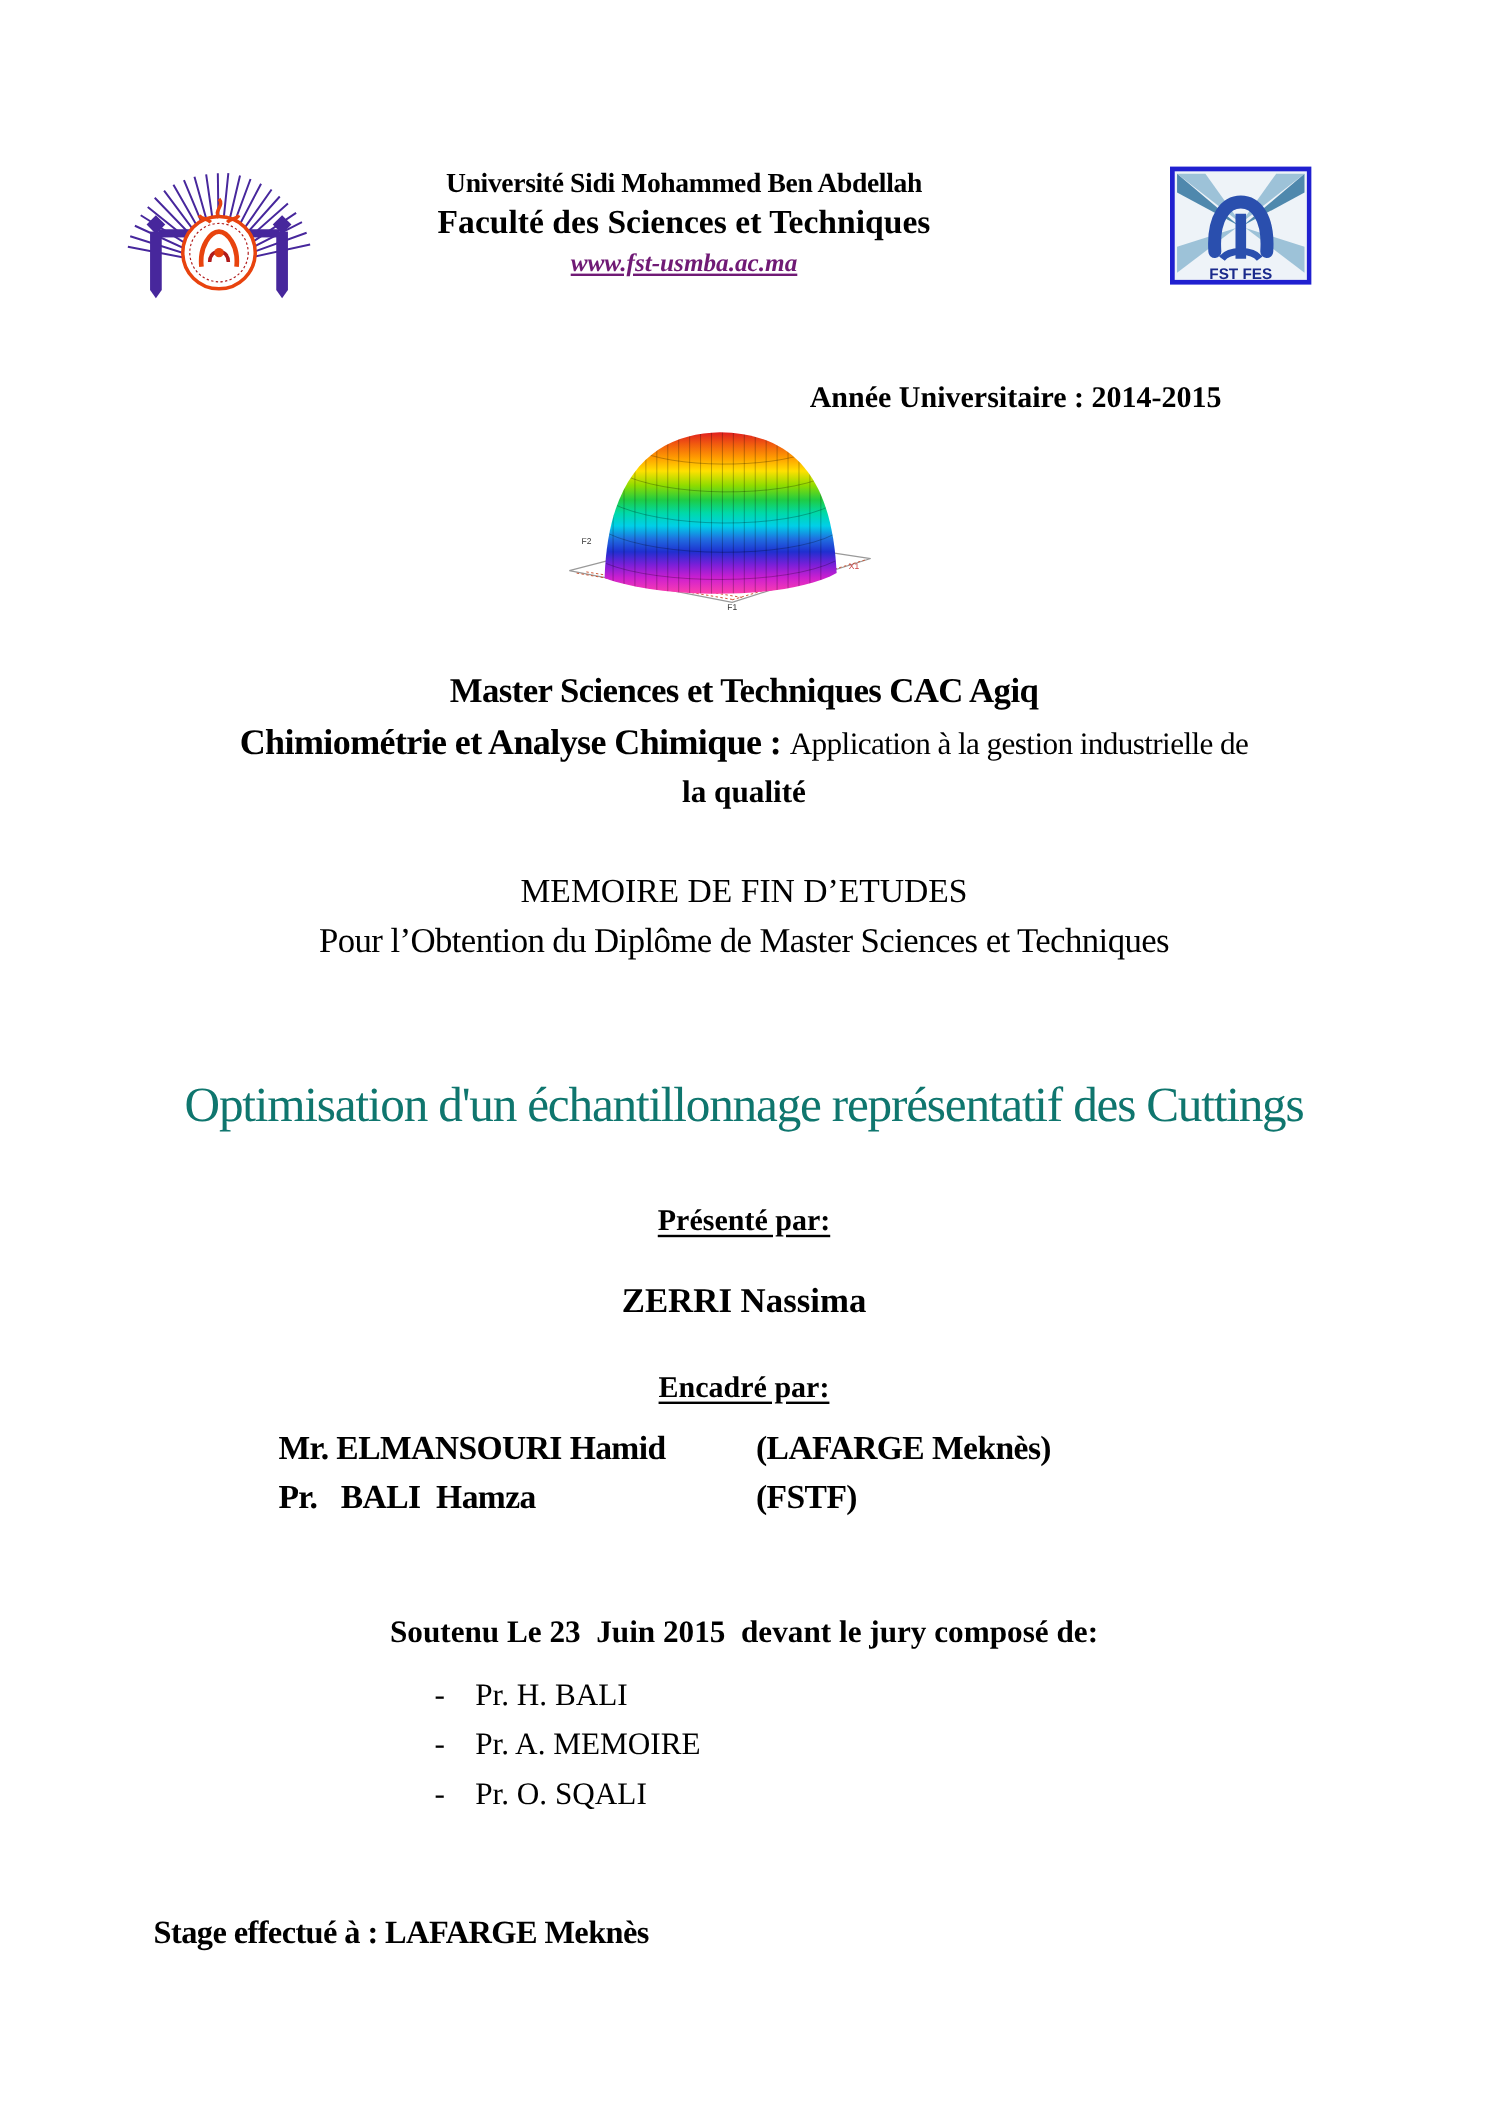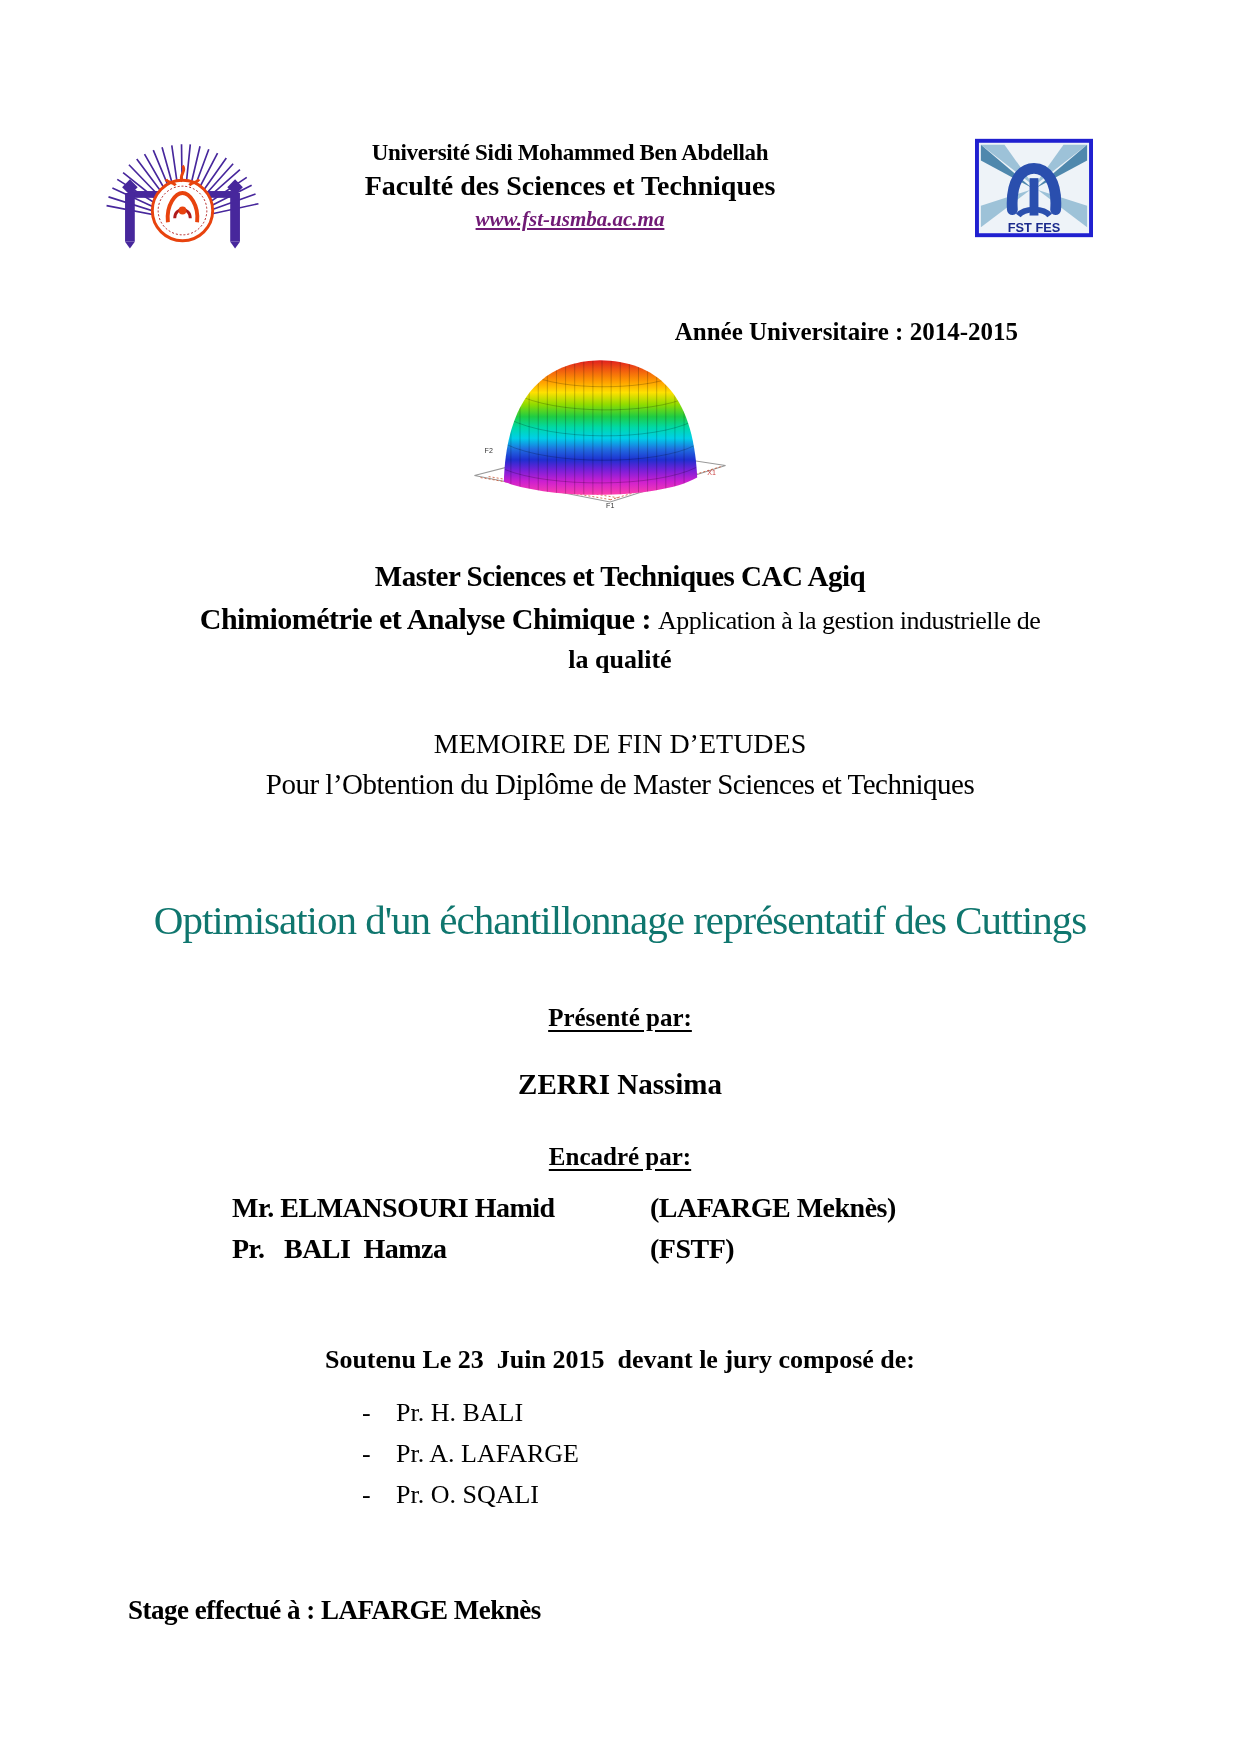--- a/index.html
+++ b/index.html
@@ -40,21 +40,21 @@
   #memoire-line2 { left: 0; top: 768px; width: 1240px; font-size: 29px; letter-spacing: -0.5px; }
 
   #main-title { left: 0; top: 896px; width: 1240px; font-size: 41px; color: #0f766e; letter-spacing: -1px; }
 
   #presente-heading { left: 0; top: 1004px; width: 1240px; font-size: 25px; font-weight: bold; }
   #presente-heading span, #encadre-heading span { text-decoration: underline; text-underline-offset: 4px; }
   #presented-name { left: 0; top: 1068px; width: 1240px; font-size: 29px; font-weight: bold; }
   #encadre-heading { left: 0; top: 1143px; width: 1240px; font-size: 25px; font-weight: bold; }
 
   #supervisors { left: 232px; top: 1192px; width: 800px; font-size: 28px; font-weight: bold; letter-spacing: -0.5px; }
-  .sup-row { display: flex; margin-bottom: 9px; gap: 20px; }
+  .sup-row { display: flex; margin-bottom: 9px; }
   .sup-name { width: 398px; white-space: pre; }
   .sup-aff { white-space: pre; }
 
   #soutenu-line { left: 0; top: 1345px; width: 1240px; font-size: 26px; font-weight: bold; white-space: pre; }
 
   #jury-list { left: 362px; top: 1398px; font-size: 26px; }
   .jury-item { display: flex; margin-bottom: 11px; }
   .jury-bullet { width: 34px; }
 
   #stage-line { left: 128px; top: 1595px; font-size: 27px; font-weight: bold; letter-spacing: -0.5px; }
@@ -219,21 +219,21 @@
   </div>
 
   <div class="abs center" id="soutenu-line">Soutenu Le 23  Juin 2015  devant le jury composé de:</div>
   <div class="abs" id="jury-list">
     <div class="jury-item">
       <span class="jury-bullet">-</span>
       <span>Pr. H. BALI</span>
     </div>
     <div class="jury-item">
       <span class="jury-bullet">-</span>
-      <span>Pr. A. LAFARGE</span>
+      <span>Pr. A. MEMOIRE</span>
     </div>
     <div class="jury-item">
       <span class="jury-bullet">-</span>
       <span>Pr. O. SQALI</span>
     </div>
   </div>
 
   <div class="abs" id="stage-line">Stage effectué à : LAFARGE Meknès</div>
 
 </div>

